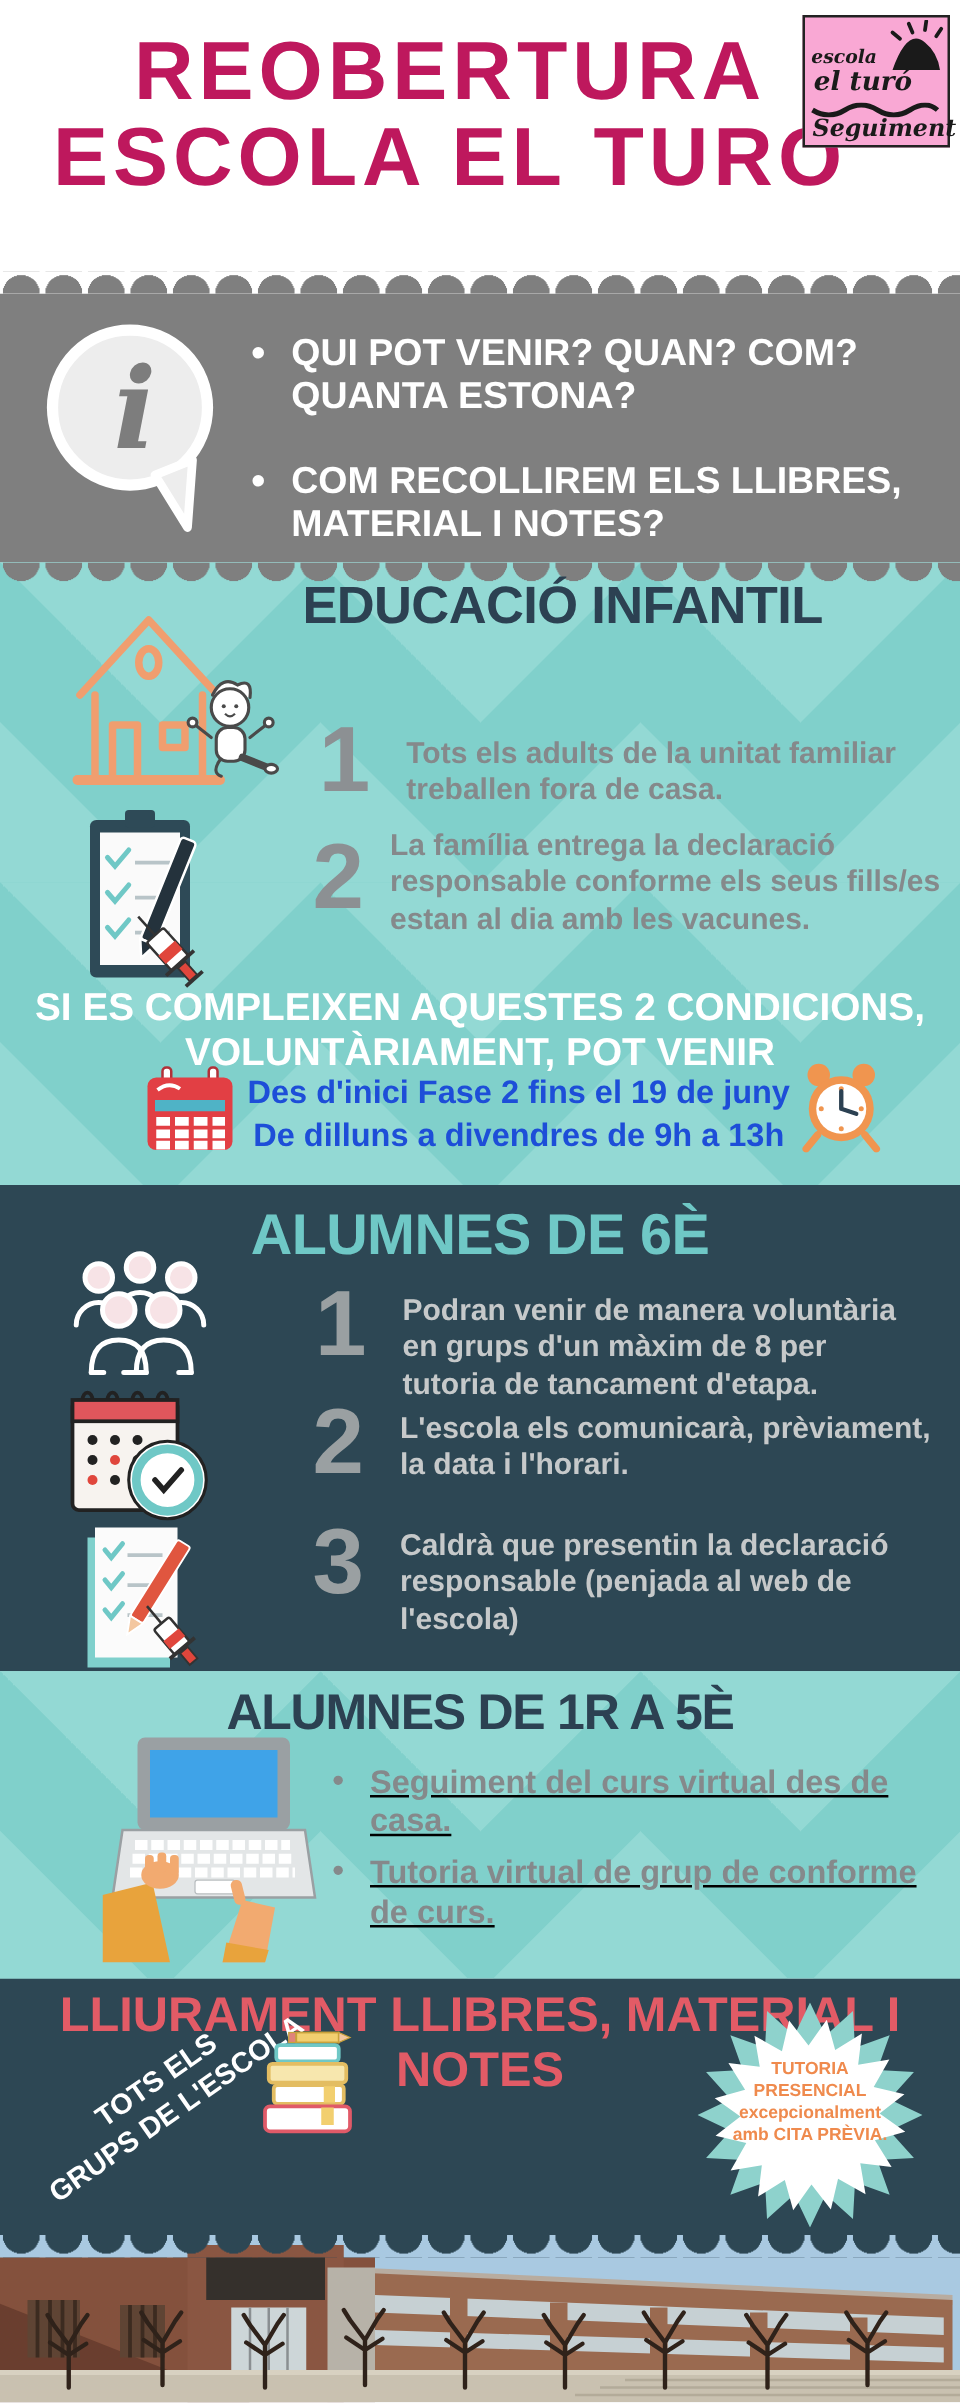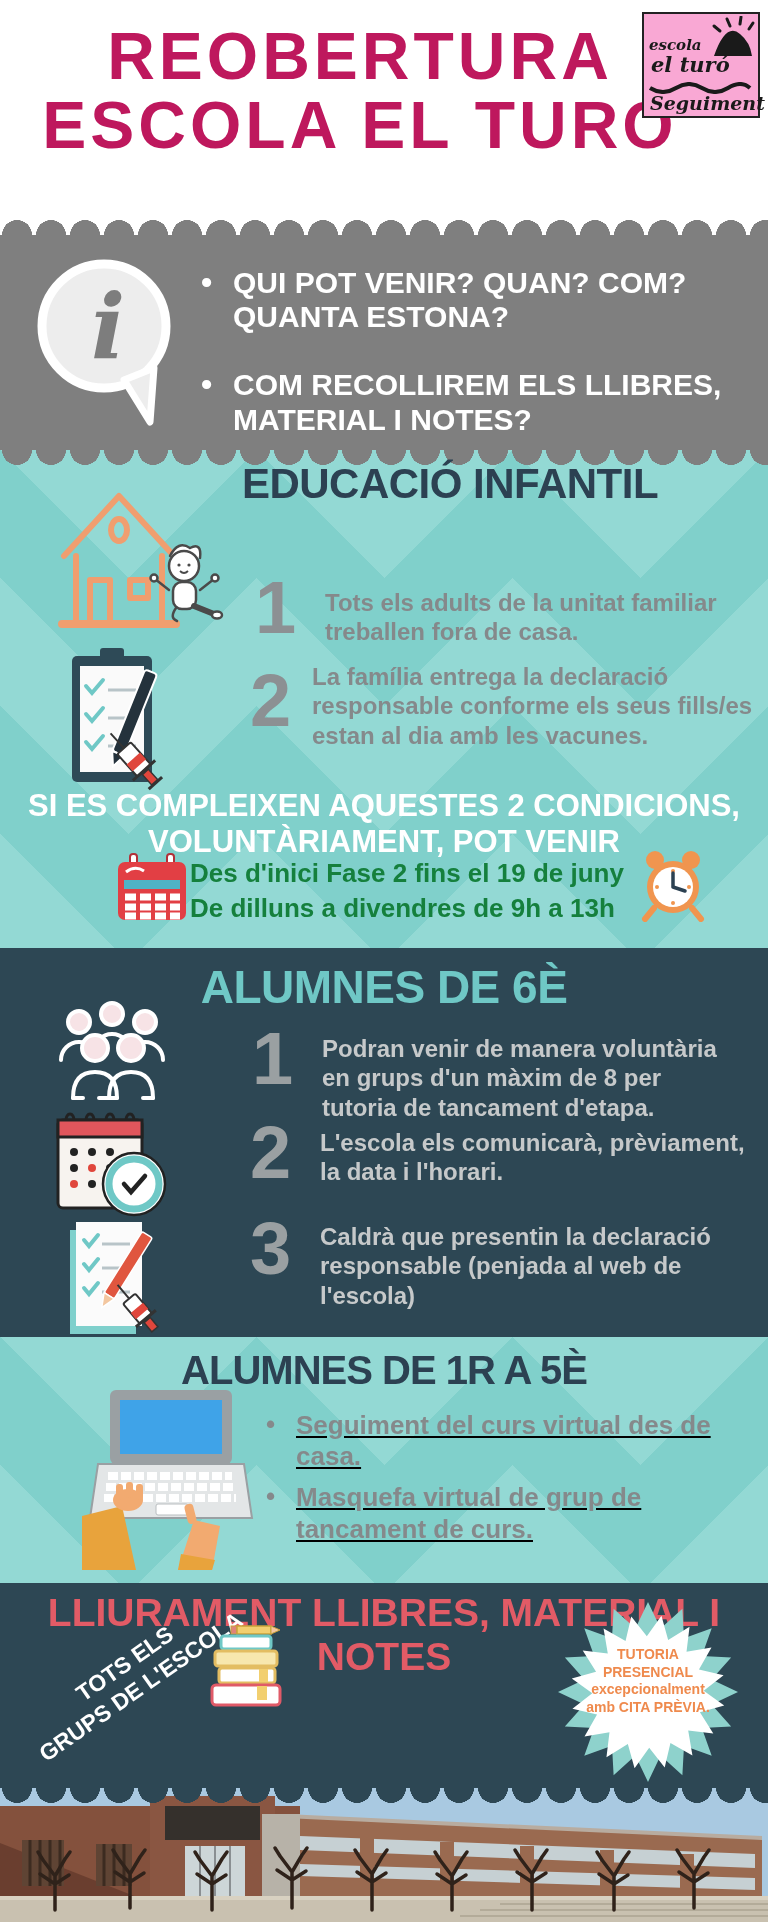--- a/index.html
+++ b/index.html
@@ -43,21 +43,21 @@
 
   .h-teal1{left:170px;top:460px;width:560px;text-align:center;color:#2c4152;font-weight:bold;
            font-size:42px;letter-spacing:-0.5px;}
   .num{font-weight:bold;line-height:0.9;font-size:74px;}
   .num-teal{color:#8c9093;}
   .num-navy{color:#9aa0a2;}
   .body-teal{color:#85898b;font-weight:bold;font-size:24px;line-height:1.22;}
   .body-navy{color:#c6c9ca;font-weight:bold;font-size:24px;line-height:1.22;}
   .highlight{left:20px;top:788px;width:728px;text-align:center;color:#ffffff;font-weight:bold;
              font-size:31px;line-height:1.16;text-transform:uppercase;}
-  .schedule{left:190px;top:856px;width:450px;text-align:left;color:#15803d;font-weight:bold;
+  .schedule{left:190px;top:856px;width:450px;text-align:center;color:#1d4ed8;font-weight:bold;
             font-size:26px;line-height:1.35;}
 
   .h-navy1{left:0;top:960px;width:768px;text-align:center;color:#6fc8c6;font-weight:bold;
            font-size:46px;letter-spacing:-0.5px;}
 
   .h-teal2{left:40px;top:1348px;width:688px;text-align:center;color:#2c4152;font-weight:bold;
            font-size:40px;letter-spacing:-1px;}
   .v-bullets{left:262px;top:1410px;width:500px;list-style:none;margin:0;padding:0;text-decoration:underline;}
   .v-bullets li{position:relative;padding-left:34px;color:#85898b;font-weight:bold;font-size:26px;
                 line-height:1.2;margin-bottom:10px;}
@@ -322,21 +322,21 @@
     <rect x="34" y="96" width="7" height="16" rx="3" fill="#f2aa70"></rect>
     <rect x="44" y="94" width="7" height="16" rx="3" fill="#f2aa70"></rect>
     <rect x="54" y="96" width="7" height="16" rx="3" fill="#f2aa70"></rect>
     <polygon points="96,182 112,132 138,138 130,182" fill="#f2aa70"></polygon>
     <rect x="104" y="116" width="9" height="20" rx="4" fill="#f2aa70" transform="rotate(-14 108 126)"></rect>
     <polygon points="96,182 99,166 133,172 130,182" fill="#e8a33c"></polygon>
   </svg>
 
   <ul class="abs v-bullets">
     <li>Seguiment del curs virtual des de casa.</li>
-    <li>Masquefa virtual de grup de tancament de curs.</li>
+    <li>Tutoria virtual de grup de conforme de curs.</li>
   </ul>
 
   <div class="abs sec-navy2"></div>
   <div class="abs h-coral">
     <div>LLIURAMENT LLIBRES, MATERIAL I</div>
     <div>NOTES</div>
   </div>
 
   <div class="abs side-note">
     <div>TOTS ELS</div>

